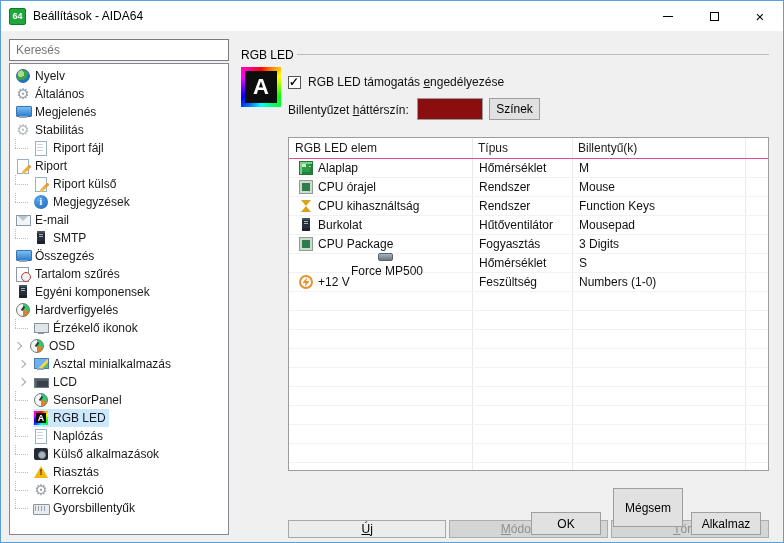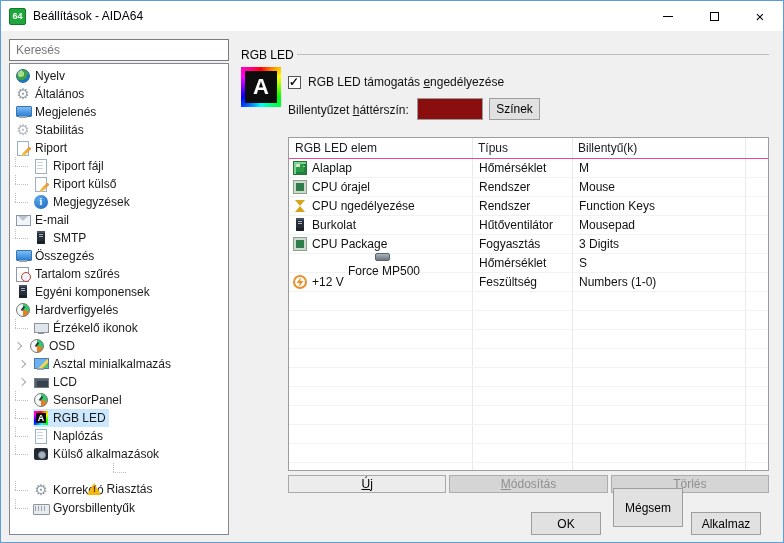--- a/index.html
+++ b/index.html
@@ -137,26 +137,26 @@
          display:flex; align-items:center; justify-content:center; color:#000; }
   .btn-colors { position:absolute; left:488px; top:97px; width:51px; height:22px; }
 
   
   .listview { position:absolute; left:287px; top:136px; width:481px; height:334px; background:#fff;
       border:1px solid #9c9c9c; overflow:hidden; }
   .vline { position:absolute; top:0; bottom:0; width:1px; background:#e9e9e9; }
   .lvhead { display:flex; height:21px; align-items:center; position:relative; border-bottom:1px solid #ec4899; }
   .hcell { padding-left:6px; color:#1a1a1a; height:21px; line-height:21px; }
   .lvrow { display:flex; height:19px; align-items:center; border-bottom:1px solid #f2f2f2; position:relative; }
-  .c1 { display:flex; align-items:center; padding-left:3px; }
+  .c1 { display:flex; align-items:center; padding-left:9px; }
   .c1 .rlabel { margin-left:4px; }
   .c2, .c3 { padding-left:7px; }
 
   .actions { position:absolute; left:287px; top:474px; width:481px; display:flex; gap:3px; }
-  .actions .btn { flex:1; height:18px; background:#ececec; border-color:#a8a8a8; }
+  .actions .btn { flex:1; height:18px; background:#ececec; border-color:#a8a8a8;margin-top:45px; }
   .actions .btn.disabled { background:#d5d5d5; border-color:#adadad; color:#8f8f8f; }
   .ukey { text-decoration:underline; }
 
   
   .btn-ok { position:absolute; left:530px; top:511px; width:70px; height:23px; }
   .btn-cancel { position:absolute; left:612px; top:487px; width:70px; height:39px; }
   .btn-apply { position:absolute; left:690px; top:511px; width:70px; height:23px; }
 </style>
 </head>
 <body>
@@ -199,31 +199,31 @@
           <span class="ic ic-display"></span>
           <span class="tlabel">Megjelenés</span>
         </span>
       </div>
       <div class="trow" style="padding-left: 5px;">
         <span class="selwrap">
           <span class="ic ic-stability"></span>
           <span class="tlabel">Stabilitás</span>
         </span>
       </div>
+      <div class="trow" style="padding-left: 4px;">
+        <span class="conn"></span>
+        <span class="selwrap">
+          <span class="ic ic-doc"></span>
+          <span class="tlabel">Riport fájl</span>
+        </span>
+      </div>
       <div class="trow" style="padding-left: 5px;">
         <span class="selwrap">
           <span class="ic ic-report"></span>
           <span class="tlabel">Riport</span>
-        </span>
-      </div>
-      <div class="trow" style="padding-left: 4px;">
-        <span class="conn"></span>
-        <span class="selwrap">
-          <span class="ic ic-doc"></span>
-          <span class="tlabel">Riport fájl</span>
         </span>
       </div>
       <div class="trow" style="padding-left: 4px;">
         <span class="conn"></span>
         <span class="selwrap">
           <span class="ic ic-report"></span>
           <span class="tlabel">Riport külső</span>
         </span>
       </div>
       <div class="trow" style="padding-left: 4px;">
@@ -319,21 +319,21 @@
           <span class="tlabel">Naplózás</span>
         </span>
       </div>
       <div class="trow" style="padding-left: 4px;">
         <span class="conn"></span>
         <span class="selwrap">
           <span class="ic ic-extapp"></span>
           <span class="tlabel">Külső alkalmazások</span>
         </span>
       </div>
-      <div class="trow" style="padding-left: 4px; flex-direction: column;">
+      <div class="trow" style="padding-left: 4px;">
         <span class="conn"></span>
         <span class="selwrap">
           <span class="ic ic-alert"></span>
           <span class="tlabel">Riasztás</span>
         </span>
       </div>
       <div class="trow" style="padding-left: 4px;">
         <span class="conn"></span>
         <span class="selwrap">
           <span class="ic ic-correction"></span>
@@ -385,21 +385,21 @@
           <div class="c1" style="width: 183px;">
             <span class="ic ic-cpu"></span>
             <span class="rlabel">CPU órajel</span>
           </div>
           <div class="c2" style="width: 100px;">Rendszer</div>
           <div class="c3" style="width: 173px;">Mouse</div>
         </div>
         <div class="lvrow">
           <div class="c1" style="width: 183px;">
             <span class="ic ic-hourglass"></span>
-            <span class="rlabel">CPU ngedélyezése</span>
+            <span class="rlabel">CPU kihasználtság</span>
           </div>
           <div class="c2" style="width: 100px;">Rendszer</div>
           <div class="c3" style="width: 173px;">Function Keys</div>
         </div>
         <div class="lvrow">
           <div class="c1" style="width: 183px;">
             <span class="ic ic-case"></span>
             <span class="rlabel">Burkolat</span>
           </div>
           <div class="c2" style="width: 100px;">Hűtőventilátor</div>

